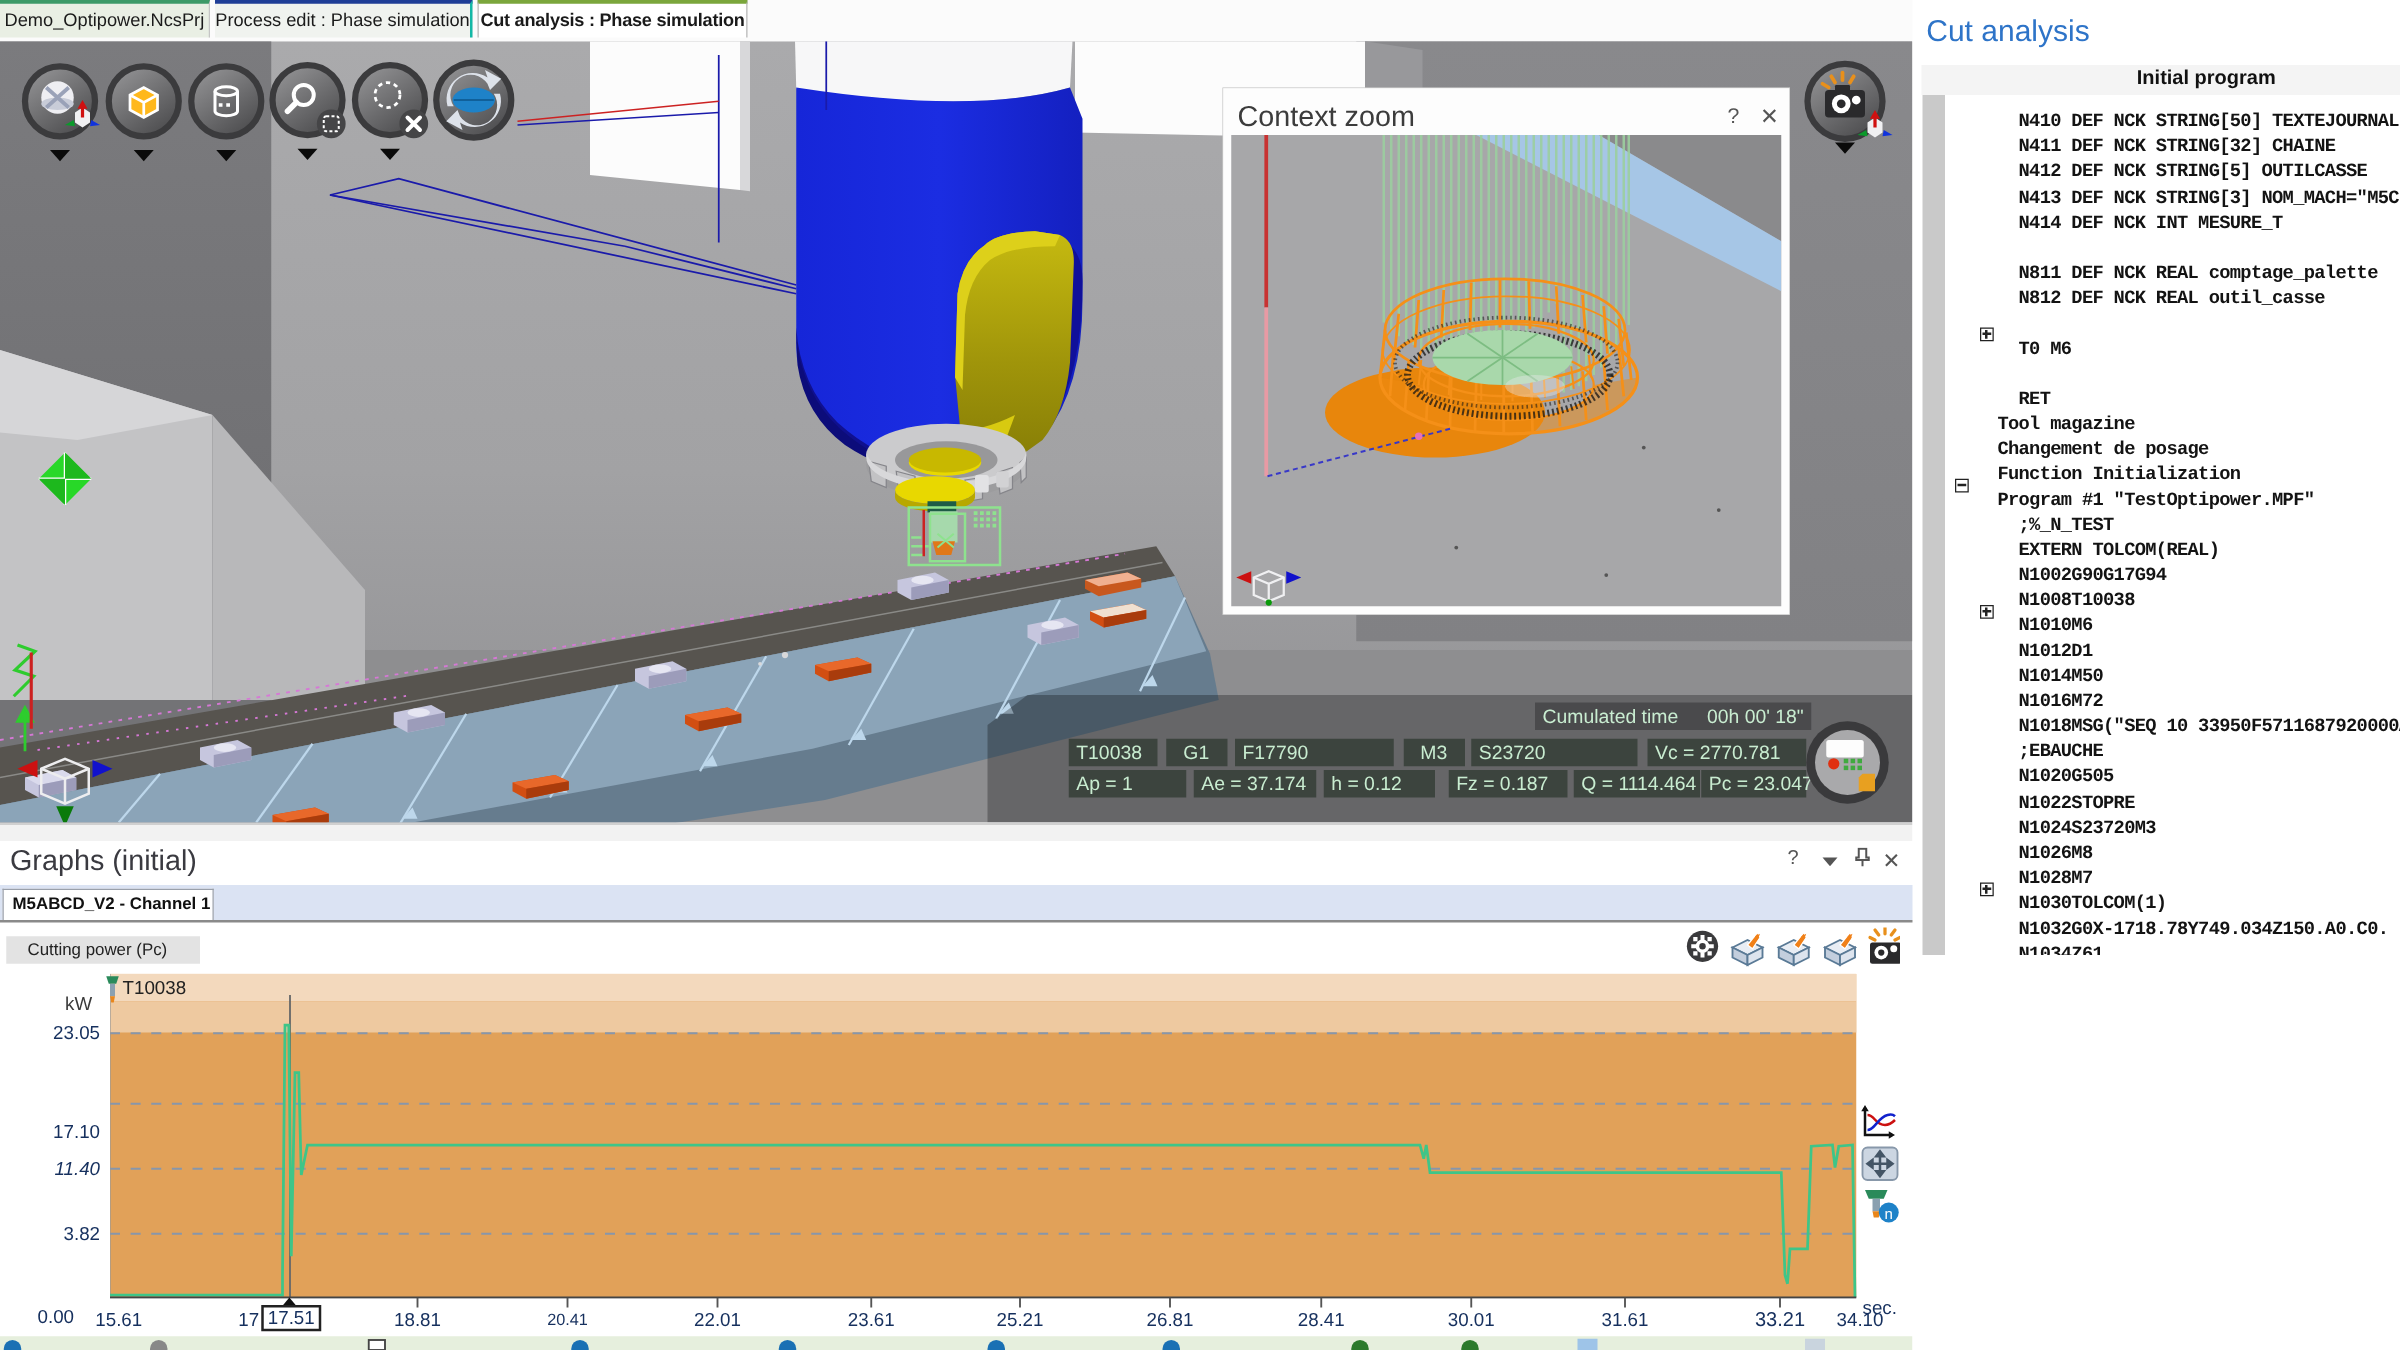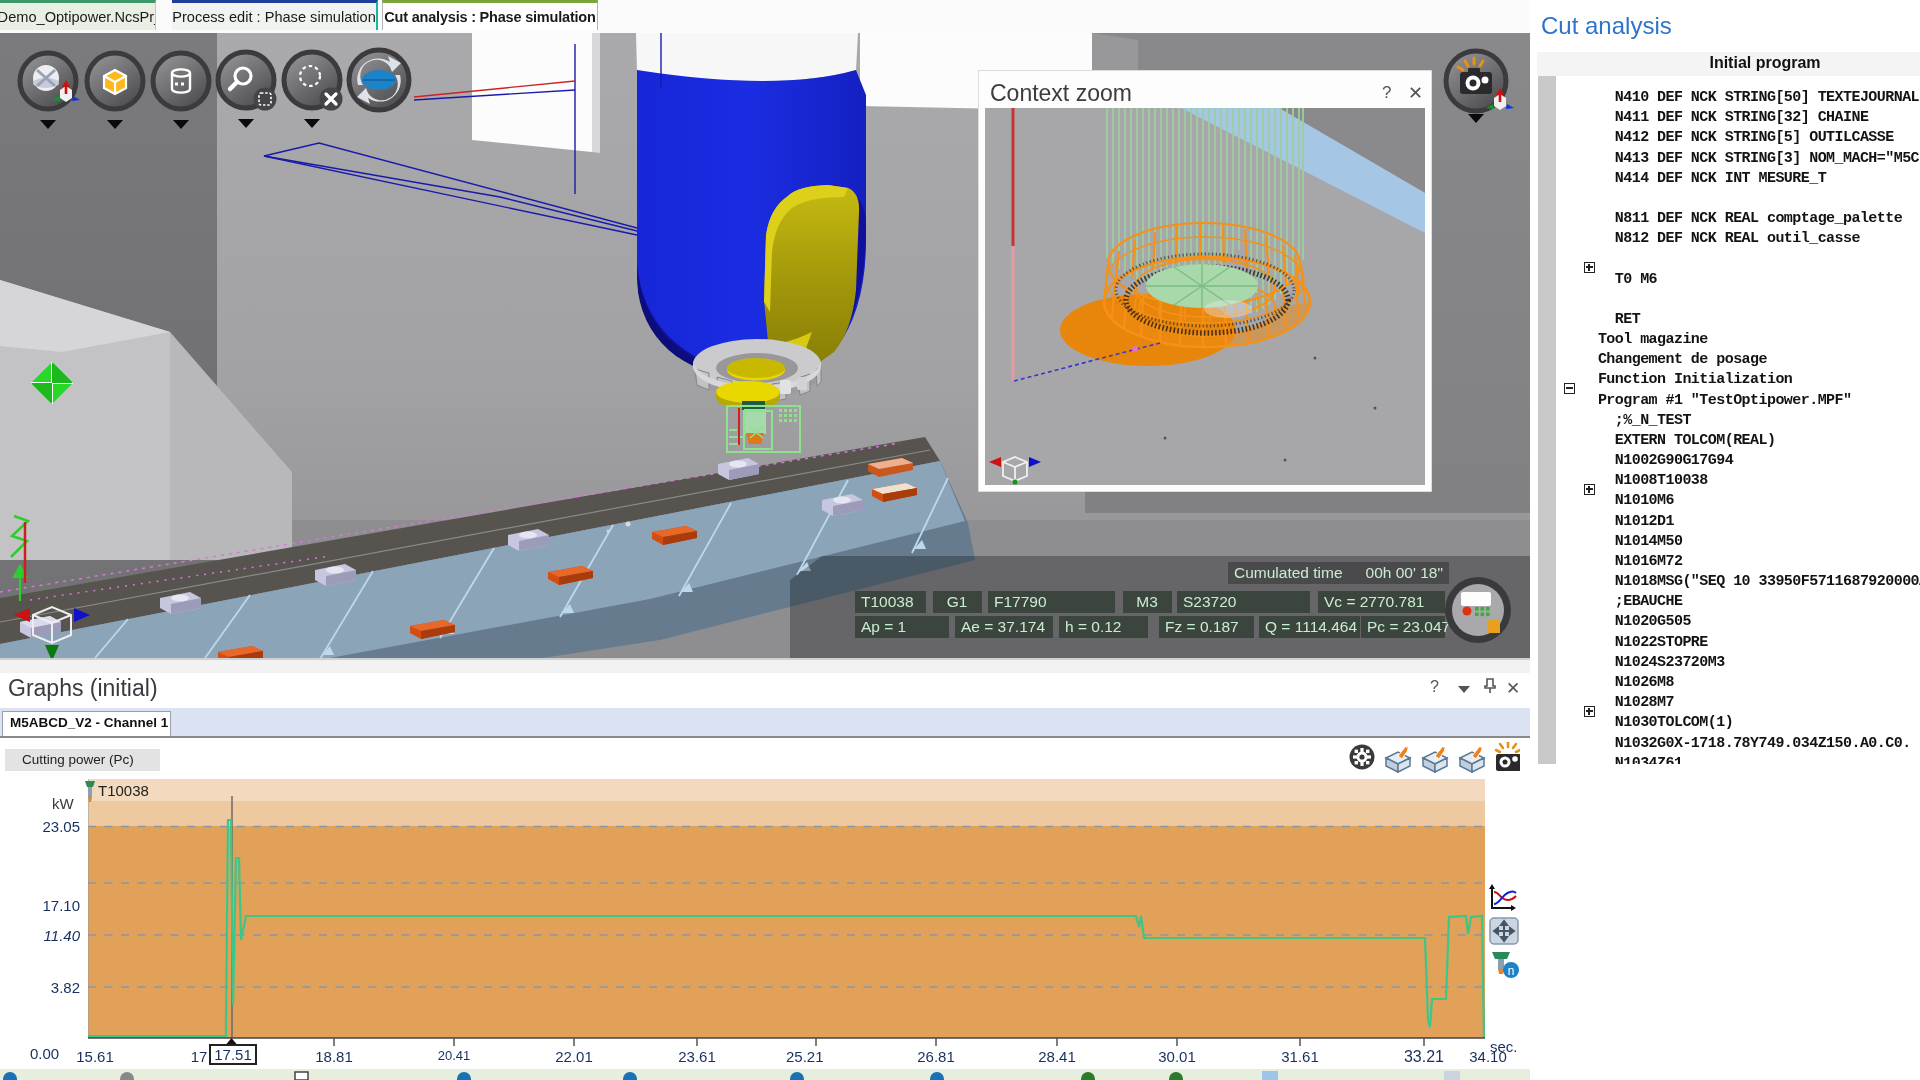--- a/index.html
+++ b/index.html
@@ -15,21 +15,21 @@
       font-size:15px;letter-spacing:-0.55px;line-height:20.17px;color:#131313;white-space:pre;font-weight:bold;}
   .pbox{position:absolute;width:11px;height:11px;border:1.4px solid #222;background:#fff;box-sizing:border-box;}
   .pbox:before{content:"";position:absolute;left:1px;right:1px;top:3.3px;height:1.6px;background:#222;}
   .pbox.plus:after{content:"";position:absolute;top:1px;bottom:1px;left:3.3px;width:1.6px;background:#222;}
 </style>
 </head>
 <body>
 <div id="stage">
 
   <div class="abs" style="left:0;top:0;width:1920px;height:33px;background:#fbfbfb;"></div>
-  <div class="tab" style="left:0;width:156px;background:#e9efe4;border-top:3.5px solid #3d9a68;border-right:1px solid #c5c5c5;">Demo_Optipower.NcsPrj</div>
+  <div class="tab" style="left:0;width:168px;background:#e9efe4;border-top:3.5px solid #3d9a68;border-right:1px solid #c5c5c5;">Demo_Optipower.NcsPrj</div>
   <div class="tab" style="left:172px;width:206px;background:#f0f3ef;border-top:3.5px solid #1f3e97;border-right:2px solid #14b8a6;">Process edit : Phase simulation</div>
   <div class="tab" style="left:382px;width:216px;background:#ffffff;border-top:3.5px solid #7ba63c;border-left:1px solid #b5b5b5;border-right:1px solid #b5b5b5;font-weight:bold;font-size:14.5px;letter-spacing:-0.2px;">Cut analysis : Phase simulation</div>
 
   <svg class="abs" style="left:0;top:33px;" width="1530" height="625" viewBox="0 33 1530 625">
     <defs>
       <linearGradient id="bgc" x1="0" y1="0" x2="0" y2="1">
         <stop offset="0" stop-color="#aaaaac"></stop>
           <stop offset="0.55" stop-color="#a2a2a4"></stop>
           <stop offset="1" stop-color="#8f8f92"></stop>
       </linearGradient>
@@ -596,21 +596,21 @@
   <div class="abs" style="left:30px;top:979px;width:50px;text-align:right;font-size:15px;color:#16305e;">3.82</div>
   <div class="abs" style="left:30px;top:1030px;width:50px;font-size:15px;color:#16305e;margin-top:15px;">0.00</div>
   <div class="abs" style="left:1490px;top:1038px;font-size:15px;color:#16305e;">sec.</div>
 
   <div class="abs" style="left:65px;top:1048px;width:60px;text-align:center;font-size:15px;color:#16305e;">15.61</div>
   <div class="abs" style="left:169px;top:1048px;width:60px;text-align:center;font-size:15px;color:#16305e;">17</div>
   <div class="abs" style="left:304px;top:1048px;width:60px;text-align:center;font-size:15px;color:#16305e;">18.81</div>
   <div class="abs" style="left:424px;top:1048px;width:60px;text-align:center;font-size:13px;color:#16305e;">20.41</div>
   <div class="abs" style="left:544px;top:1048px;width:60px;text-align:center;font-size:15px;color:#16305e;">22.01</div>
   <div class="abs" style="left:667px;top:1048px;width:60px;text-align:center;font-size:15px;color:#16305e;">23.61</div>
-  <div class="abs" style="left:786px;top:1048px;width:60px;text-align:left;font-size:15px;color:#16305e;">25.21</div>
+  <div class="abs" style="left:786px;top:1048px;width:60px;text-align:center;font-size:15px;color:#16305e;">25.21</div>
   <div class="abs" style="left:906px;top:1048px;width:60px;text-align:center;font-size:15px;color:#16305e;">26.81</div>
   <div class="abs" style="left:1027px;top:1048px;width:60px;text-align:center;font-size:15px;color:#16305e;">28.41</div>
   <div class="abs" style="left:1147px;top:1048px;width:60px;text-align:center;font-size:15px;color:#16305e;">30.01</div>
   <div class="abs" style="left:1270px;top:1048px;width:60px;text-align:center;font-size:15px;color:#16305e;">31.61</div>
   <div class="abs" style="left:1394px;top:1048px;width:60px;text-align:center;font-size:16px;color:#16305e;">33.21</div>
   <div class="abs" style="left:1458px;top:1048px;width:60px;text-align:center;font-size:15px;color:#16305e;">34.10</div>
 
   <svg class="abs" style="left:88px;top:1038px;" width="1410" height="10">
     <g stroke="#555" stroke-width="1.5">
       <line x1="246" y1="0" x2="246" y2="8"></line>

